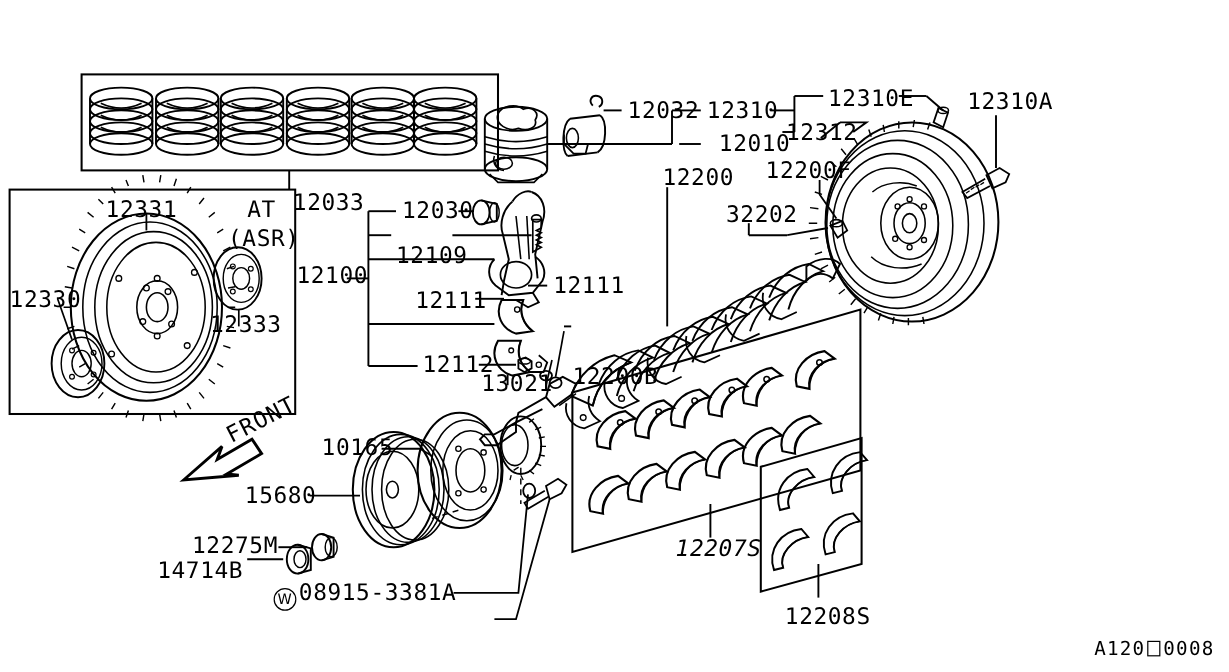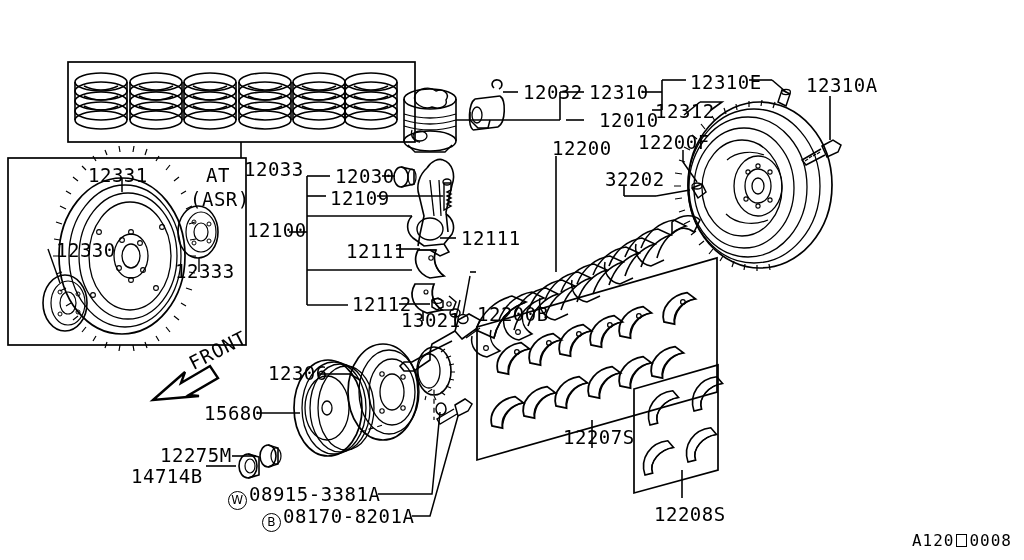--- a/index.html
+++ b/index.html
@@ -485,52 +485,49 @@
       <path d="M 428 392 L 434 388 L 434 420" stroke="#000" stroke-width="1.2" fill="none" stroke-dasharray="5 4"></path>
     </g>
 
     <g>
       <path d="M 153 400 L 185 372 L 181 383 L 210 366 L 218 378 L 189 395 L 199 396 Z" fill="none" stroke="#000" stroke-width="2.4" stroke-linejoin="miter"></path>
     </g>
   </svg>
 
   <div class="lbl" style="left:244px;top:160px;">12033</div>
   <div class="lbl" style="left:88px;top:166px;">12331</div>
-  <div class="lbl" style="left:8px;top:241px;padding-left:48px;">12330</div>
+  <div class="lbl" style="left:8px;top:241px;">12330</div>
   <div class="lbl" style="left:175px;top:262px;">12333</div>
   <div class="lbl" style="left:206px;top:166px;">AT</div>
   <div class="lbl" style="left:190px;top:190px;">(ASR)</div>
   <div class="lbl" style="left:247px;top:221px;">12100</div>
   <div class="lbl" style="left:335px;top:167px;">12030</div>
-  <div class="lbl" style="left:330px;top:189px;">12109</div>
+  <div class="lbl" style="left:330px;top:204px;">12109</div>
   <div class="lbl" style="left:346px;top:242px;">12111</div>
   <div class="lbl" style="left:461px;top:229px;">12111</div>
   <div class="lbl" style="left:352px;top:295px;">12112</div>
   <div class="lbl" style="left:401px;top:311px;">13021</div>
   <div class="lbl" style="left:523px;top:83px;">12032</div>
   <div class="lbl" style="left:599px;top:111px;">12010</div>
   <div class="lbl" style="left:589px;top:83px;">12310</div>
   <div class="lbl" style="left:690px;top:73px;">12310E</div>
   <div class="lbl" style="left:806px;top:76px;">12310A</div>
   <div class="lbl" style="left:655px;top:102px;">12312</div>
   <div class="lbl" style="left:552px;top:139px;">12200</div>
   <div class="lbl" style="left:638px;top:133px;">12200F</div>
   <div class="lbl" style="left:605px;top:170px;">32202</div>
   <div class="lbl" style="left:477px;top:257px;margin-top:48px;">12200B</div>
-  <div class="lbl" style="left:268px;top:364px;">12306</div>
+  <div class="lbl" style="left:268px;top:364px;">10165</div>
   <div class="lbl" style="left:204px;top:404px;">15680</div>
   <div class="lbl" style="left:160px;top:446px;">12275M</div>
   <div class="lbl" style="left:131px;top:467px;">14714B</div>
-  <div class="lbl" style="left:563px;top:428px;">12207S</div>
+  <div class="lbl" style="left:563px;top:448px;font-style:italic;">12207S</div>
   <div class="lbl" style="left:654px;top:505px;">12208S</div>
 
   <div class="lbl" style="left:186px;top:356px;transform:rotate(-27deg);transform-origin:left top;letter-spacing:1px;">FRONT</div>
 
   <div class="lbl" style="left:228px;top:485px;">
     <span class="circ">W</span><span>08915-3381A</span>
   </div>
-  <div class="lbl" style="left:262px;top:507px;">
-    <span class="circ">B</span><span>08170-8201A</span>
-  </div>
 
   <div class="corner"><span>A120</span><span class="cbox"></span><span>0008</span></div>
 
 </div>
 
 </body></html>

